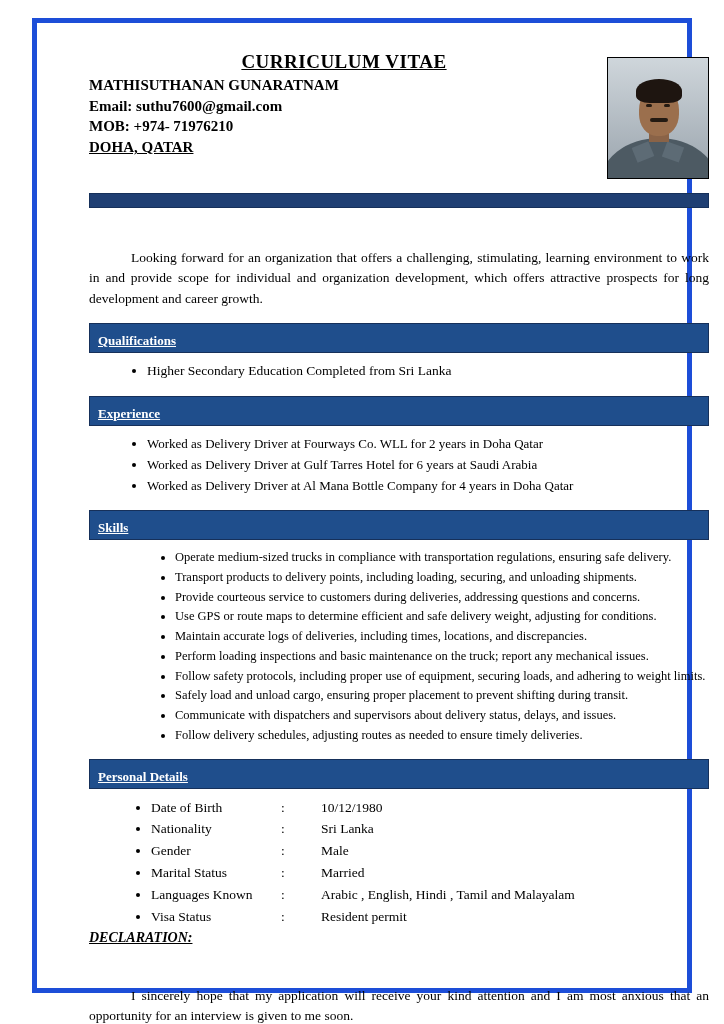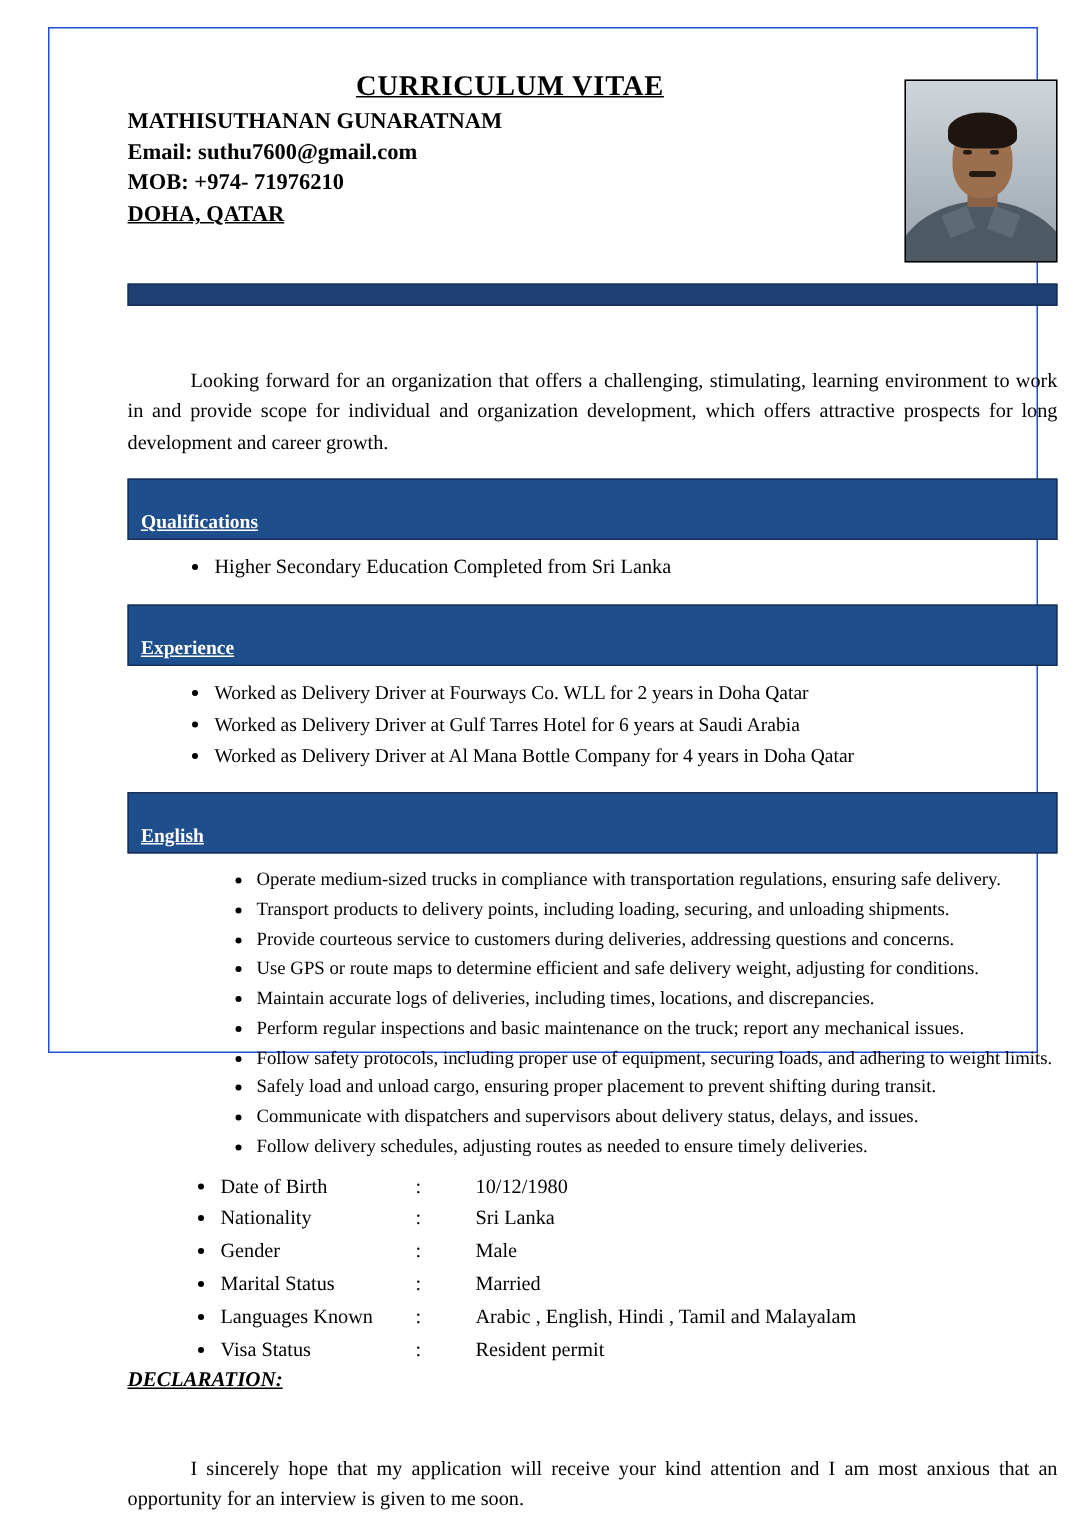--- a/index.html
+++ b/index.html
@@ -19,22 +19,22 @@
     width: 724px;
     height: 1024px;
     background: #ffffff;
     box-sizing: border-box;
   }
   .doc-border {
     position: absolute;
     left: 32px;
     top: 18px;
     width: 660px;
-    height: 684px;
-    border: 1px solid #1d4ed8;
+    height: 975px;
+    border: 5px solid #1d4ed8;
     box-sizing: border-box;
     background: #ffffff;
   }
   .doc-inner {
     position: absolute;
     left: 52px;
     top: 28px;
     width: 620px;
     box-sizing: border-box;
   }
@@ -154,21 +154,21 @@
     height: 15px;
     margin: 14px 0 8px 0;
     box-sizing: border-box;
   }
   .section-bar {
     background: #1f4e8c;
     border: 1px solid #16305a;
     color: #ffffff;
     font-weight: bold;
     font-size: 13px;
-    padding: 20px 8px 3px 8px;
+    padding: 9px 8px 3px 8px;
     box-sizing: border-box;
     margin: 14px 0 8px 0;
   }
   .section-bar span {
     text-decoration: underline;
   }
   .plain-heading {
     font-weight: bold;
     font-size: 14px;
     text-decoration: underline;
@@ -270,34 +270,35 @@
         <li>Higher Secondary Education Completed from Sri Lanka</li>
       </ul>
 
       <div class="section-bar"><span>Experience</span></div>
       <ul class="bullets">
         <li>Worked as Delivery Driver at Fourways Co. WLL for 2 years in Doha Qatar</li>
         <li>Worked as Delivery Driver at Gulf Tarres Hotel for 6 years at Saudi Arabia</li>
         <li>Worked as Delivery Driver at Al Mana Bottle Company for 4 years in Doha Qatar</li>
       </ul>
 
-      <div class="section-bar"><span>English</span></div>
+      <div class="section-bar"><span>Skills</span></div>
       <ul class="bullets tight">
         <li>Operate medium-sized trucks in compliance with transportation regulations, ensuring safe delivery.</li>
         <li>Transport products to delivery points, including loading, securing, and unloading shipments.</li>
         <li>Provide courteous service to customers during deliveries, addressing questions and concerns.</li>
         <li>Use GPS or route maps to determine efficient and safe delivery weight, adjusting for conditions.</li>
         <li>Maintain accurate logs of deliveries, including times, locations, and discrepancies.</li>
-        <li>Perform regular inspections and basic maintenance on the truck; report any mechanical issues.</li>
+        <li>Perform loading inspections and basic maintenance on the truck; report any mechanical issues.</li>
         <li>Follow safety protocols, including proper use of equipment, securing loads, and adhering to weight limits.</li>
         <li>Safely load and unload cargo, ensuring proper placement to prevent shifting during transit.</li>
         <li>Communicate with dispatchers and supervisors about delivery status, delays, and issues.</li>
         <li>Follow delivery schedules, adjusting routes as needed to ensure timely deliveries.</li>
       </ul>
 
+      <div class="section-bar"><span>Personal Details</span></div>
       <ul class="pd-list">
         <li>
           <span class="pd-label">Date of Birth</span><span class="pd-colon">:</span><span class="pd-value">10/12/1980</span>
         </li>
         <li>
           <span class="pd-label">Nationality</span><span class="pd-colon">:</span><span class="pd-value">Sri Lanka</span>
         </li>
         <li>
           <span class="pd-label">Gender</span><span class="pd-colon">:</span><span class="pd-value">Male</span>
         </li>

